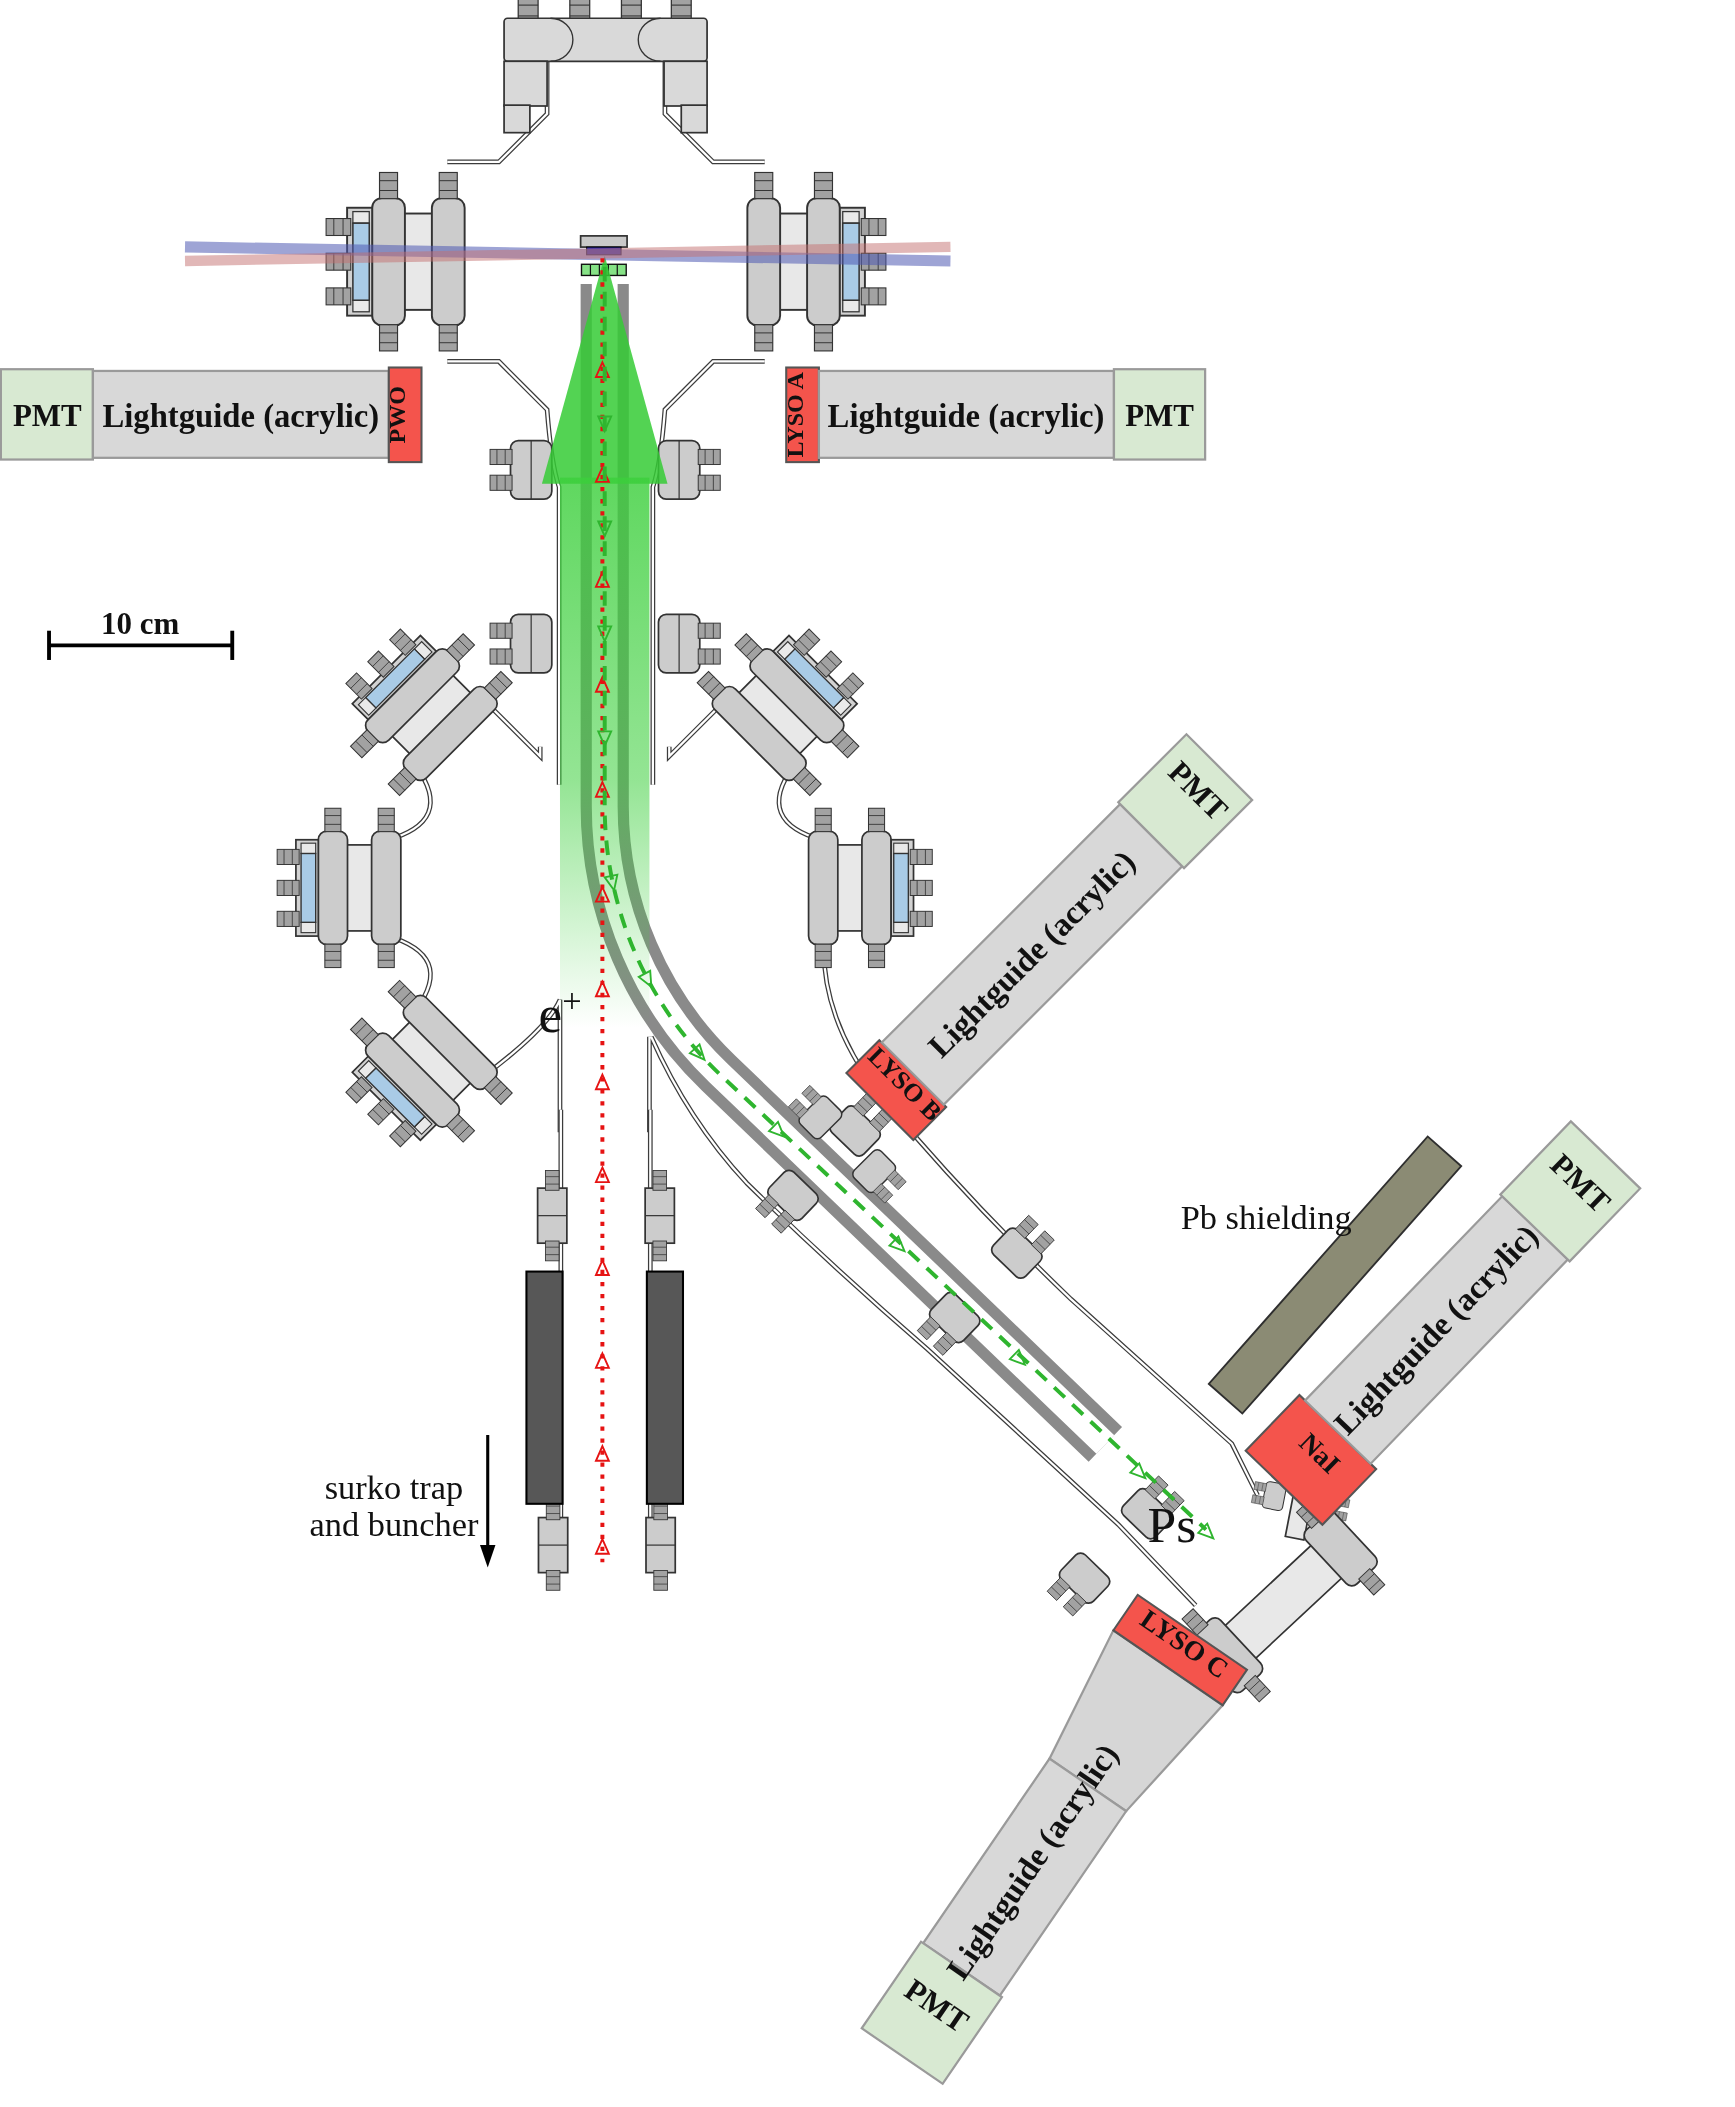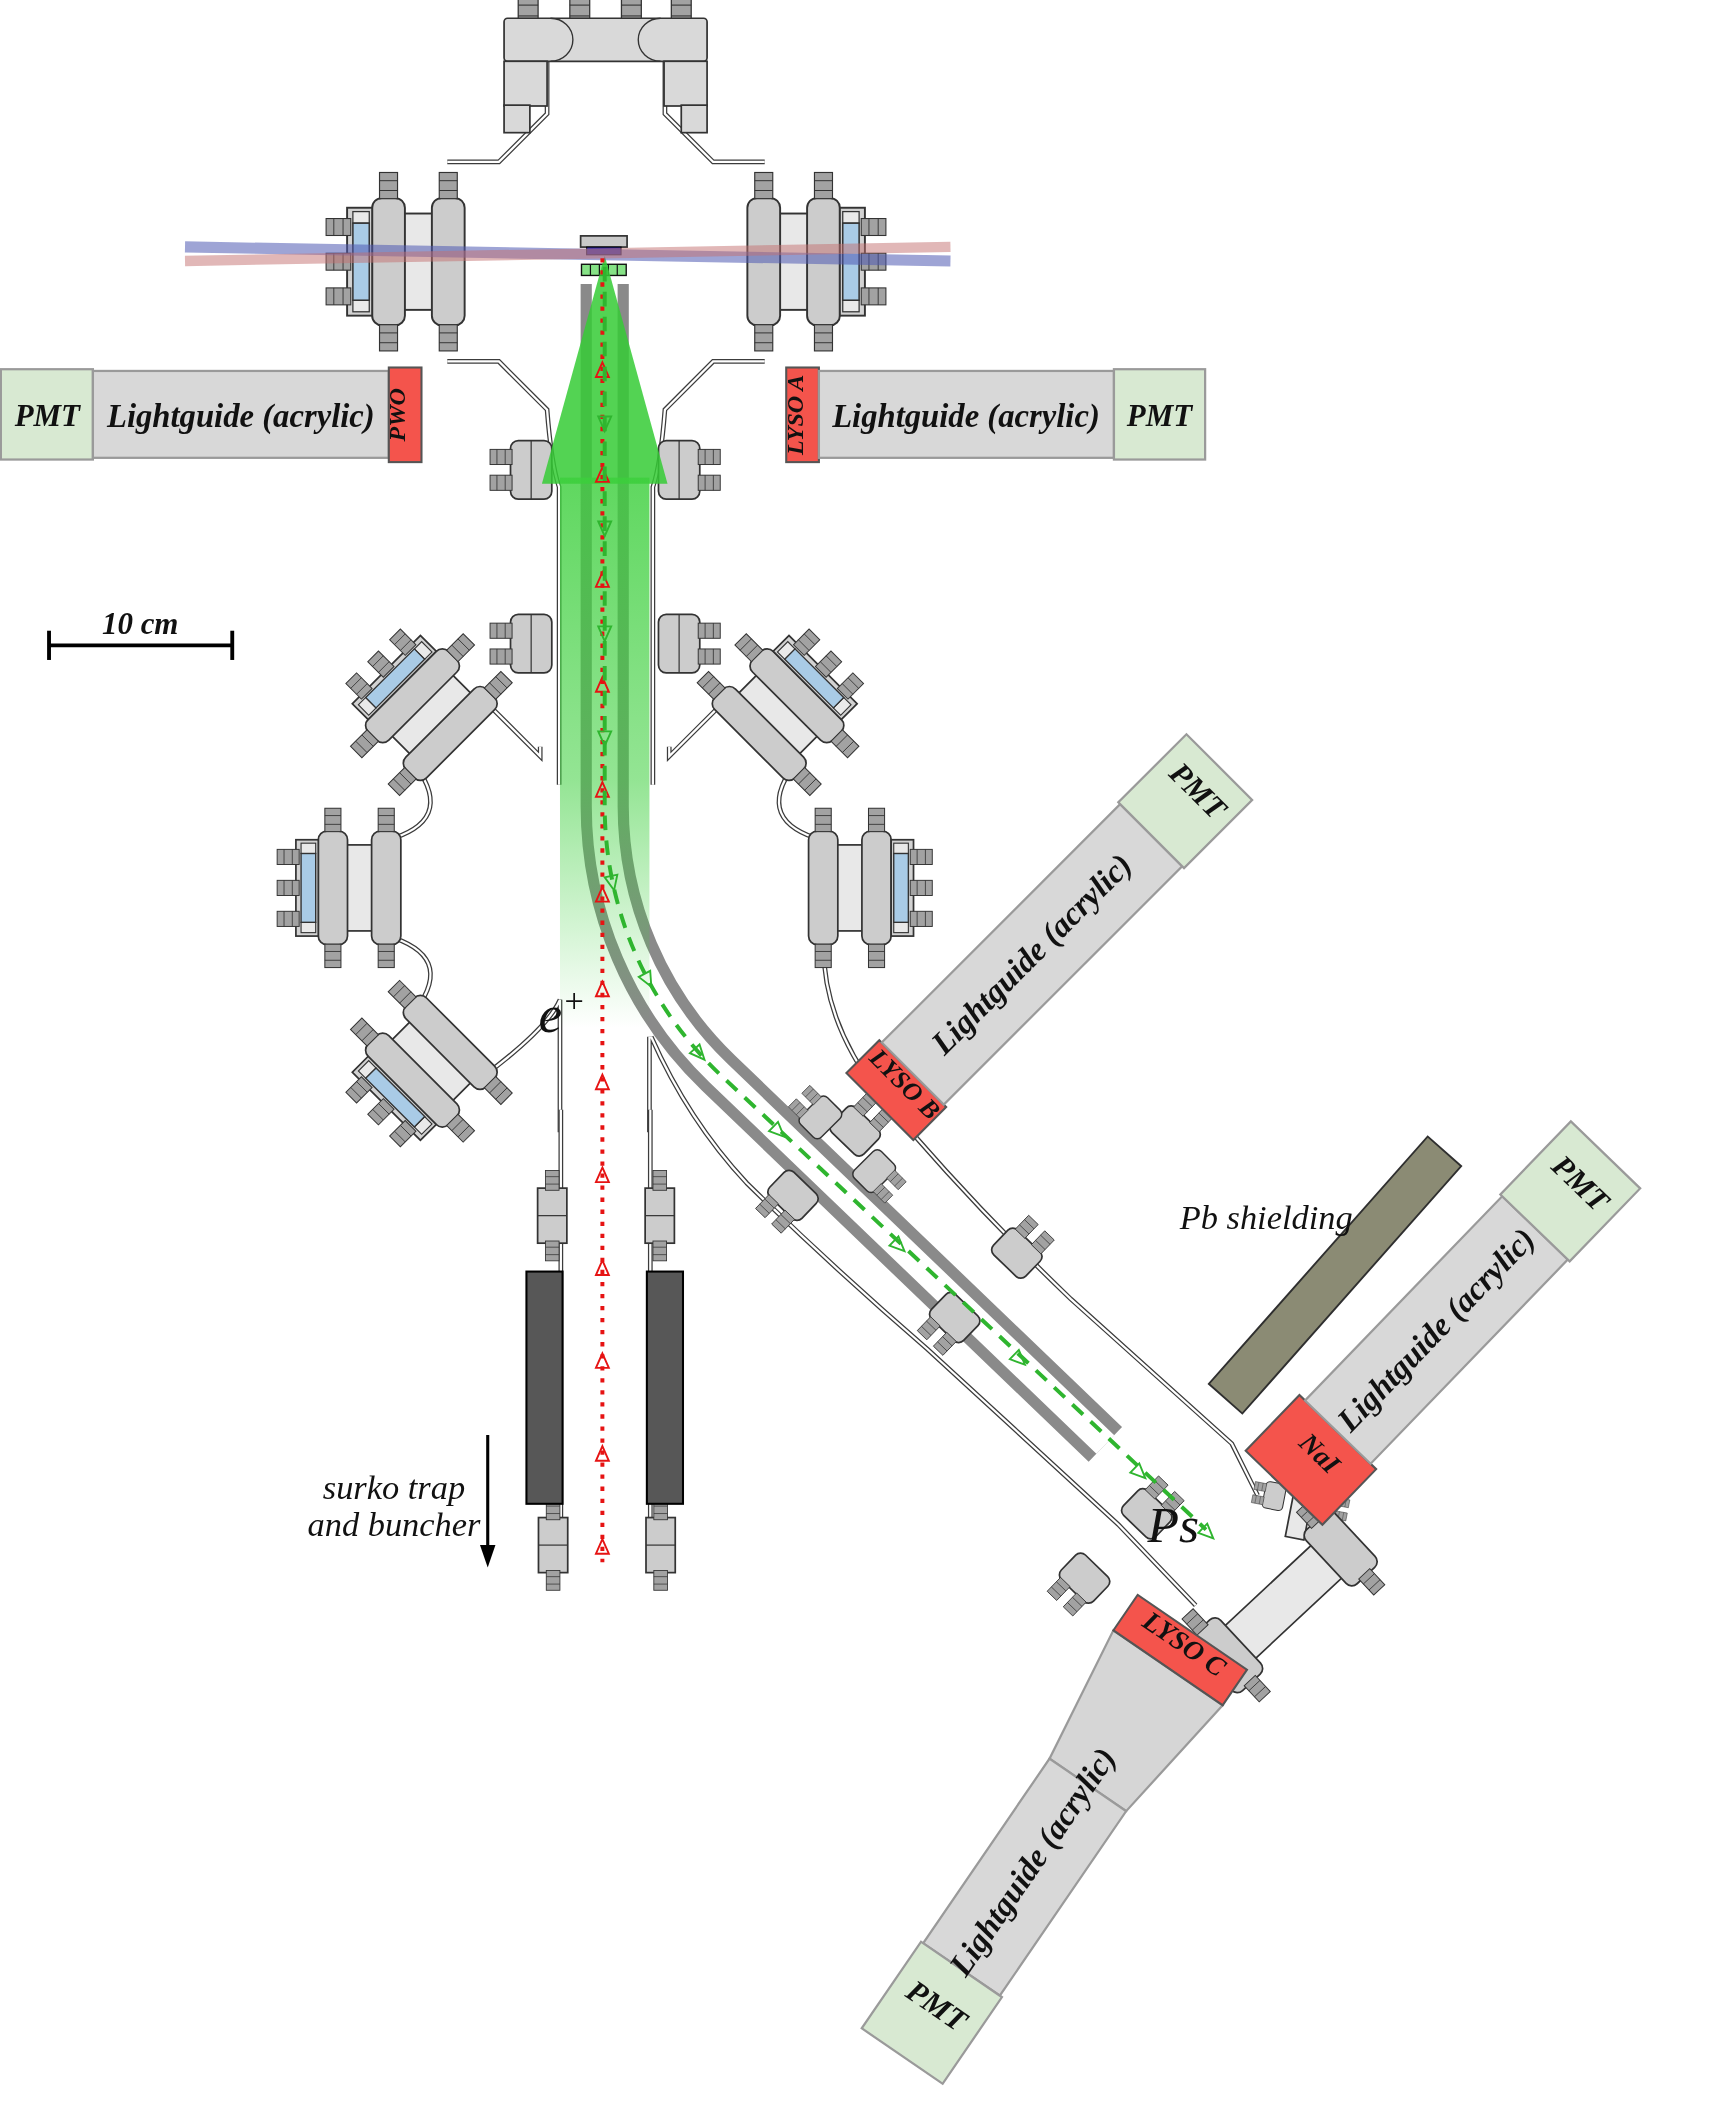--- a/index.html
+++ b/index.html
@@ -1,16 +1,16 @@
 <!DOCTYPE html>
 <html style="font-size:13.8px"><head>
 <meta charset="utf-8">
 <style>
   html,body{margin:0;padding:0;background:#fff;}
-  .stage{width:1735px;height:2107px;position:relative;font-style:italic;}
+  .stage{width:1735px;height:2107px;position:relative;}
   svg{display:block;}
   text{font-family:"Liberation Serif","DejaVu Serif",serif;fill:#111;}
   .bold{font-weight:bold;}
   .metal{fill:#d9d9d9;stroke:#333;stroke-width:2;}
   .spool{fill:#e8e8e8;stroke:#333;stroke-width:2;}
   .clamp{fill:#cccccc;stroke:#333;stroke-width:2;}
   .plate{fill:#d2d2d2;stroke:#333;stroke-width:2;}
   .window{fill:#a9cbe6;stroke:#333;stroke-width:1.6;}
   .wincap{fill:#e9e9e9;stroke:#333;stroke-width:1.3;}
   .bolt rect{fill:#a2a2a2;stroke:#333;stroke-width:1.4;}

